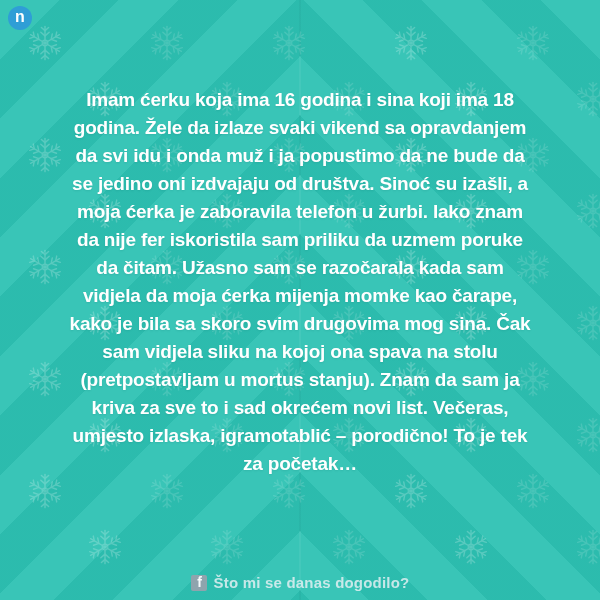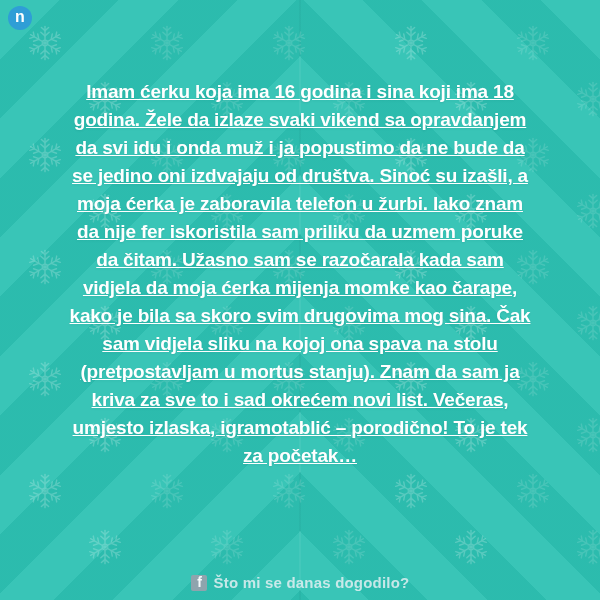--- a/index.html
+++ b/index.html
@@ -38,31 +38,30 @@
     background: var(--logo_blue, #2f9ed6);
     display: flex; align-items: center; justify-content: center;
     z-index: 5;
   }
   .logo span {
     color: #ffffff; font-weight: 700; font-size: 16px; line-height: 1;
     transform: translateY(-1px);
   }
 
   .story {
-    position: absolute; top: 70px; left: 16px; right: 16px; margin: 8px;
+    position: absolute; top: 70px; left: 16px; right: 16px; margin: 16px;
     z-index: 4;
     text-align: center;
     white-space: pre-line;
     color: var(--text_white, #ffffff);
     font-weight: 700;
     font-size: 19px;
     line-height: 28px;
     letter-spacing: -0.2px;
     text-shadow: 0 1px 2px rgba(0,80,80,0.12);
-    text-decoration: underline;
   }
 
   .footer {
     position: absolute; left: 0; right: 0; bottom: 9px;
     display: flex; align-items: center; justify-content: center; gap: 7px;
     z-index: 4;
   }
   .fb-icon {
     width: 16px; height: 16px; border-radius: 2px;
     background: var(--facebook_gray, #8fa4ad);

